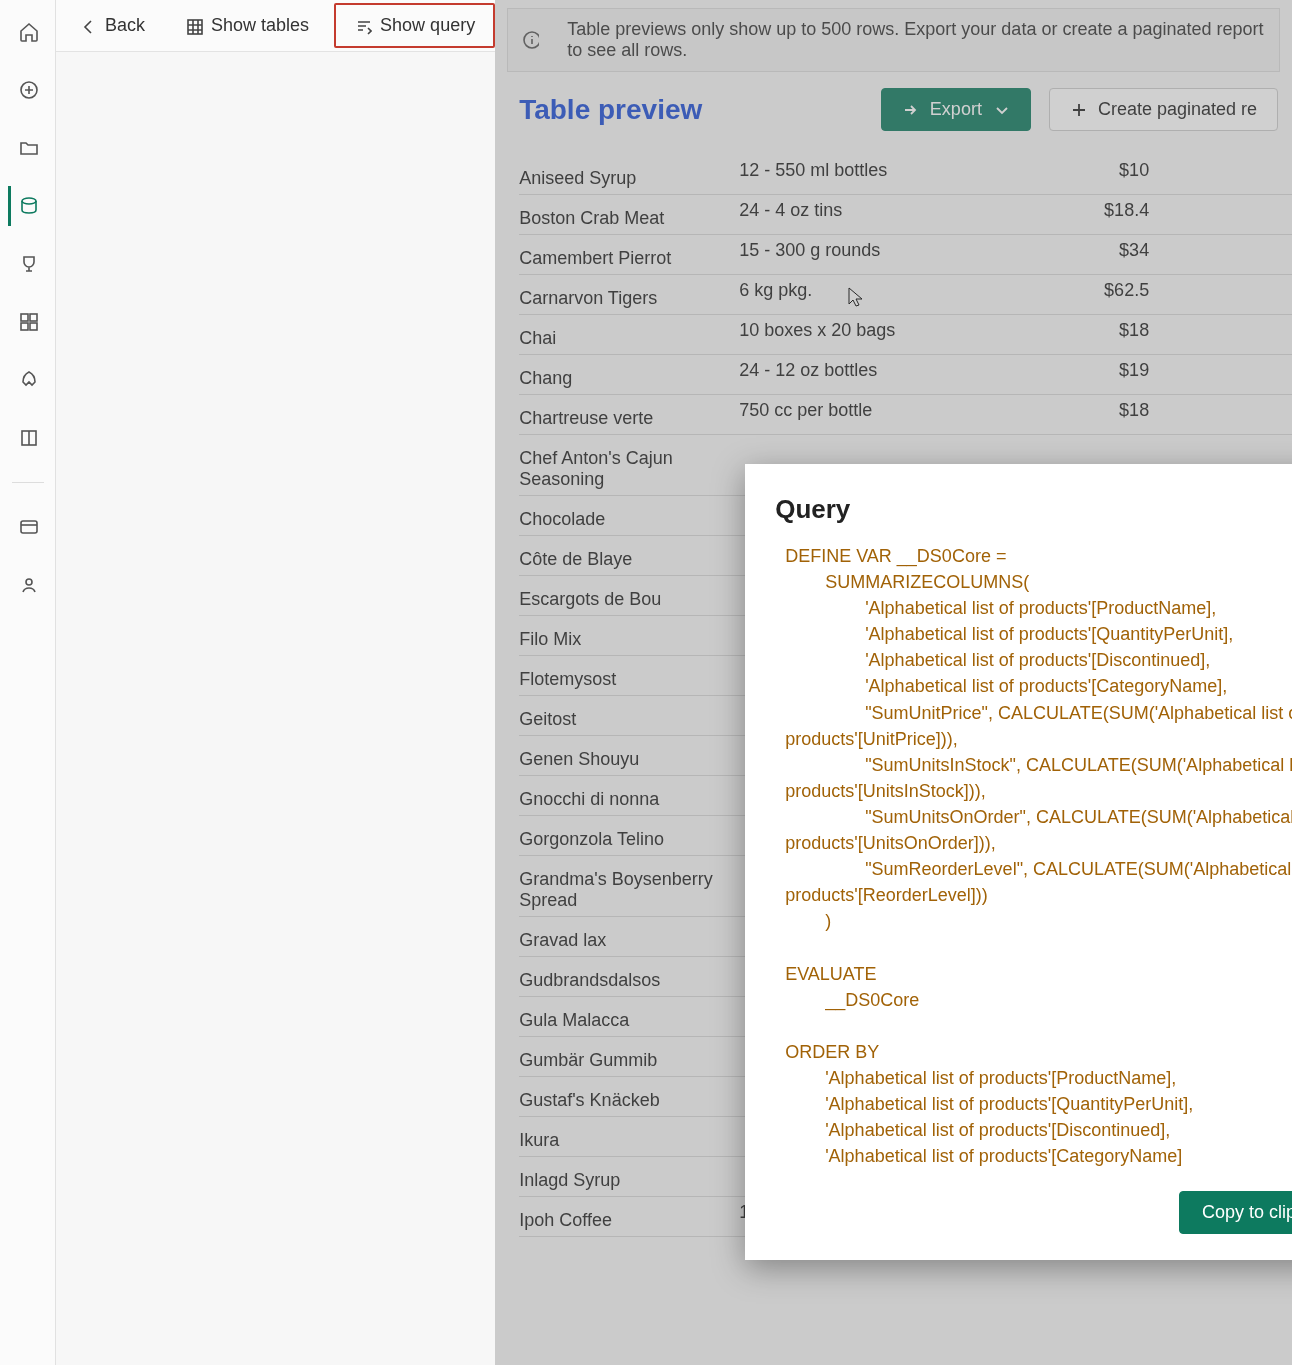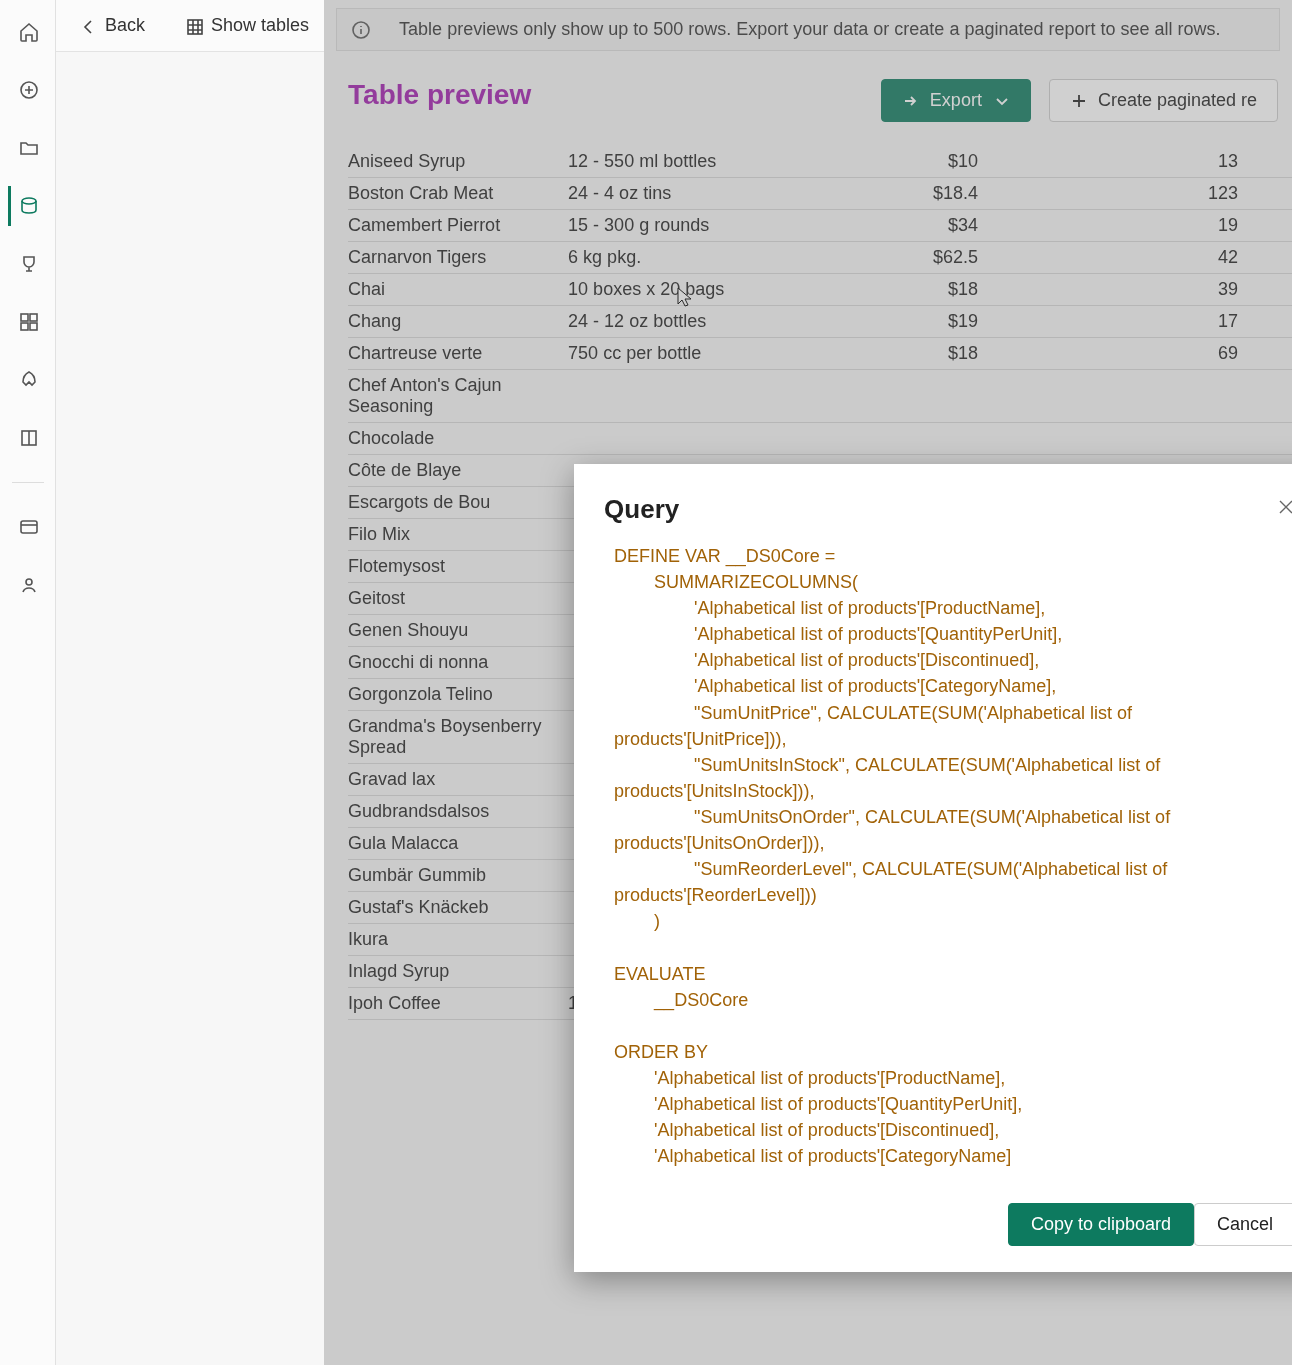--- a/index.html
+++ b/index.html
@@ -78,31 +78,30 @@
     display:flex; align-items:center; gap:28px;
     font-size:18px; color:#333;
   }
   .banner svg { width:20px; height:20px; stroke:#555; fill:none; stroke-width:1.6; }
 
   
   .header-row {
     display:flex; align-items:center; justify-content:space-between;
     padding: 6px 14px 14px 24px;
   }
-  .page-title { font-size:28px; font-weight:700; color:#a21caf; }
+  .page-title { font-size:28px; font-weight:700; color:#1d4ed8; }
   .header-buttons { display:flex; gap:18px; }
   .btn {
     display:flex; align-items:center; gap:10px;
     padding: 10px 20px;
     border-radius:4px;
     font-size:18px;
     cursor:pointer;
     border:1px solid #ccc;
     background:#fff;
-    margin-top:12px;
   }
   .btn.primary { background:#0d7a5f; color:#fff; border-color:#0d7a5f; }
   .btn svg { width:18px; height:18px; stroke:currentColor; fill:none; stroke-width:1.8; }
 
   
   .table {
     margin: 10px 0 0 24px;
     width: 1200px;
   }
   .thead {
@@ -114,21 +113,21 @@
   }
   .thead .c-price, .thead .c-stock, .thead .c-order { text-align:right; padding-right:10px; }
   .tbody .row {
     display:grid;
     grid-template-columns: 220px 220px 200px 260px 160px;
     border-bottom:1px solid #d8d8d8;
     padding:5px 0;
     font-size:18px;
   }
   .tbody .row .c-price, .tbody .row .c-stock, .tbody .row .c-order { text-align:right; padding-right:10px; }
-  .tbody .c-name { white-space: normal; overflow:hidden; }
+  .tbody .c-name { white-space: normal; overflow:hidden;margin-top:8px; }
 
   
   .cursor {
     position:absolute; left:352px; top:286px; z-index:4;
     width:18px; height:22px;
   }
   .cursor svg { width:18px; height:22px; }
 
   
   .modal-backdrop {
@@ -233,20 +232,27 @@
           <path d="M12 4l-6 6 6 6"></path>
         </svg>
       <span>Back</span>
     </div>
     <div class="tb-btn">
       <svg>
           <rect x="3" y="3" width="14" height="14"></rect>
           <path d="M3 8h14M3 13h14M8 3v14M13 3v14"></path>
         </svg>
       <span>Show tables</span>
+    </div>
+    <div class="tb-btn highlight">
+      <svg>
+          <path d="M4 5h12M4 9h8M4 13h5"></path>
+          <path d="M14 11l3 3-3 3"></path>
+        </svg>
+      <span>Show query</span>
     </div>
   </div>
 
   <div class="content-wrap">
     <div class="content">
       <div class="banner">
         <svg>
             <circle cx="10" cy="10" r="8"></circle>
             <path d="M10 6v1M10 9v5"></path>
           </svg>

